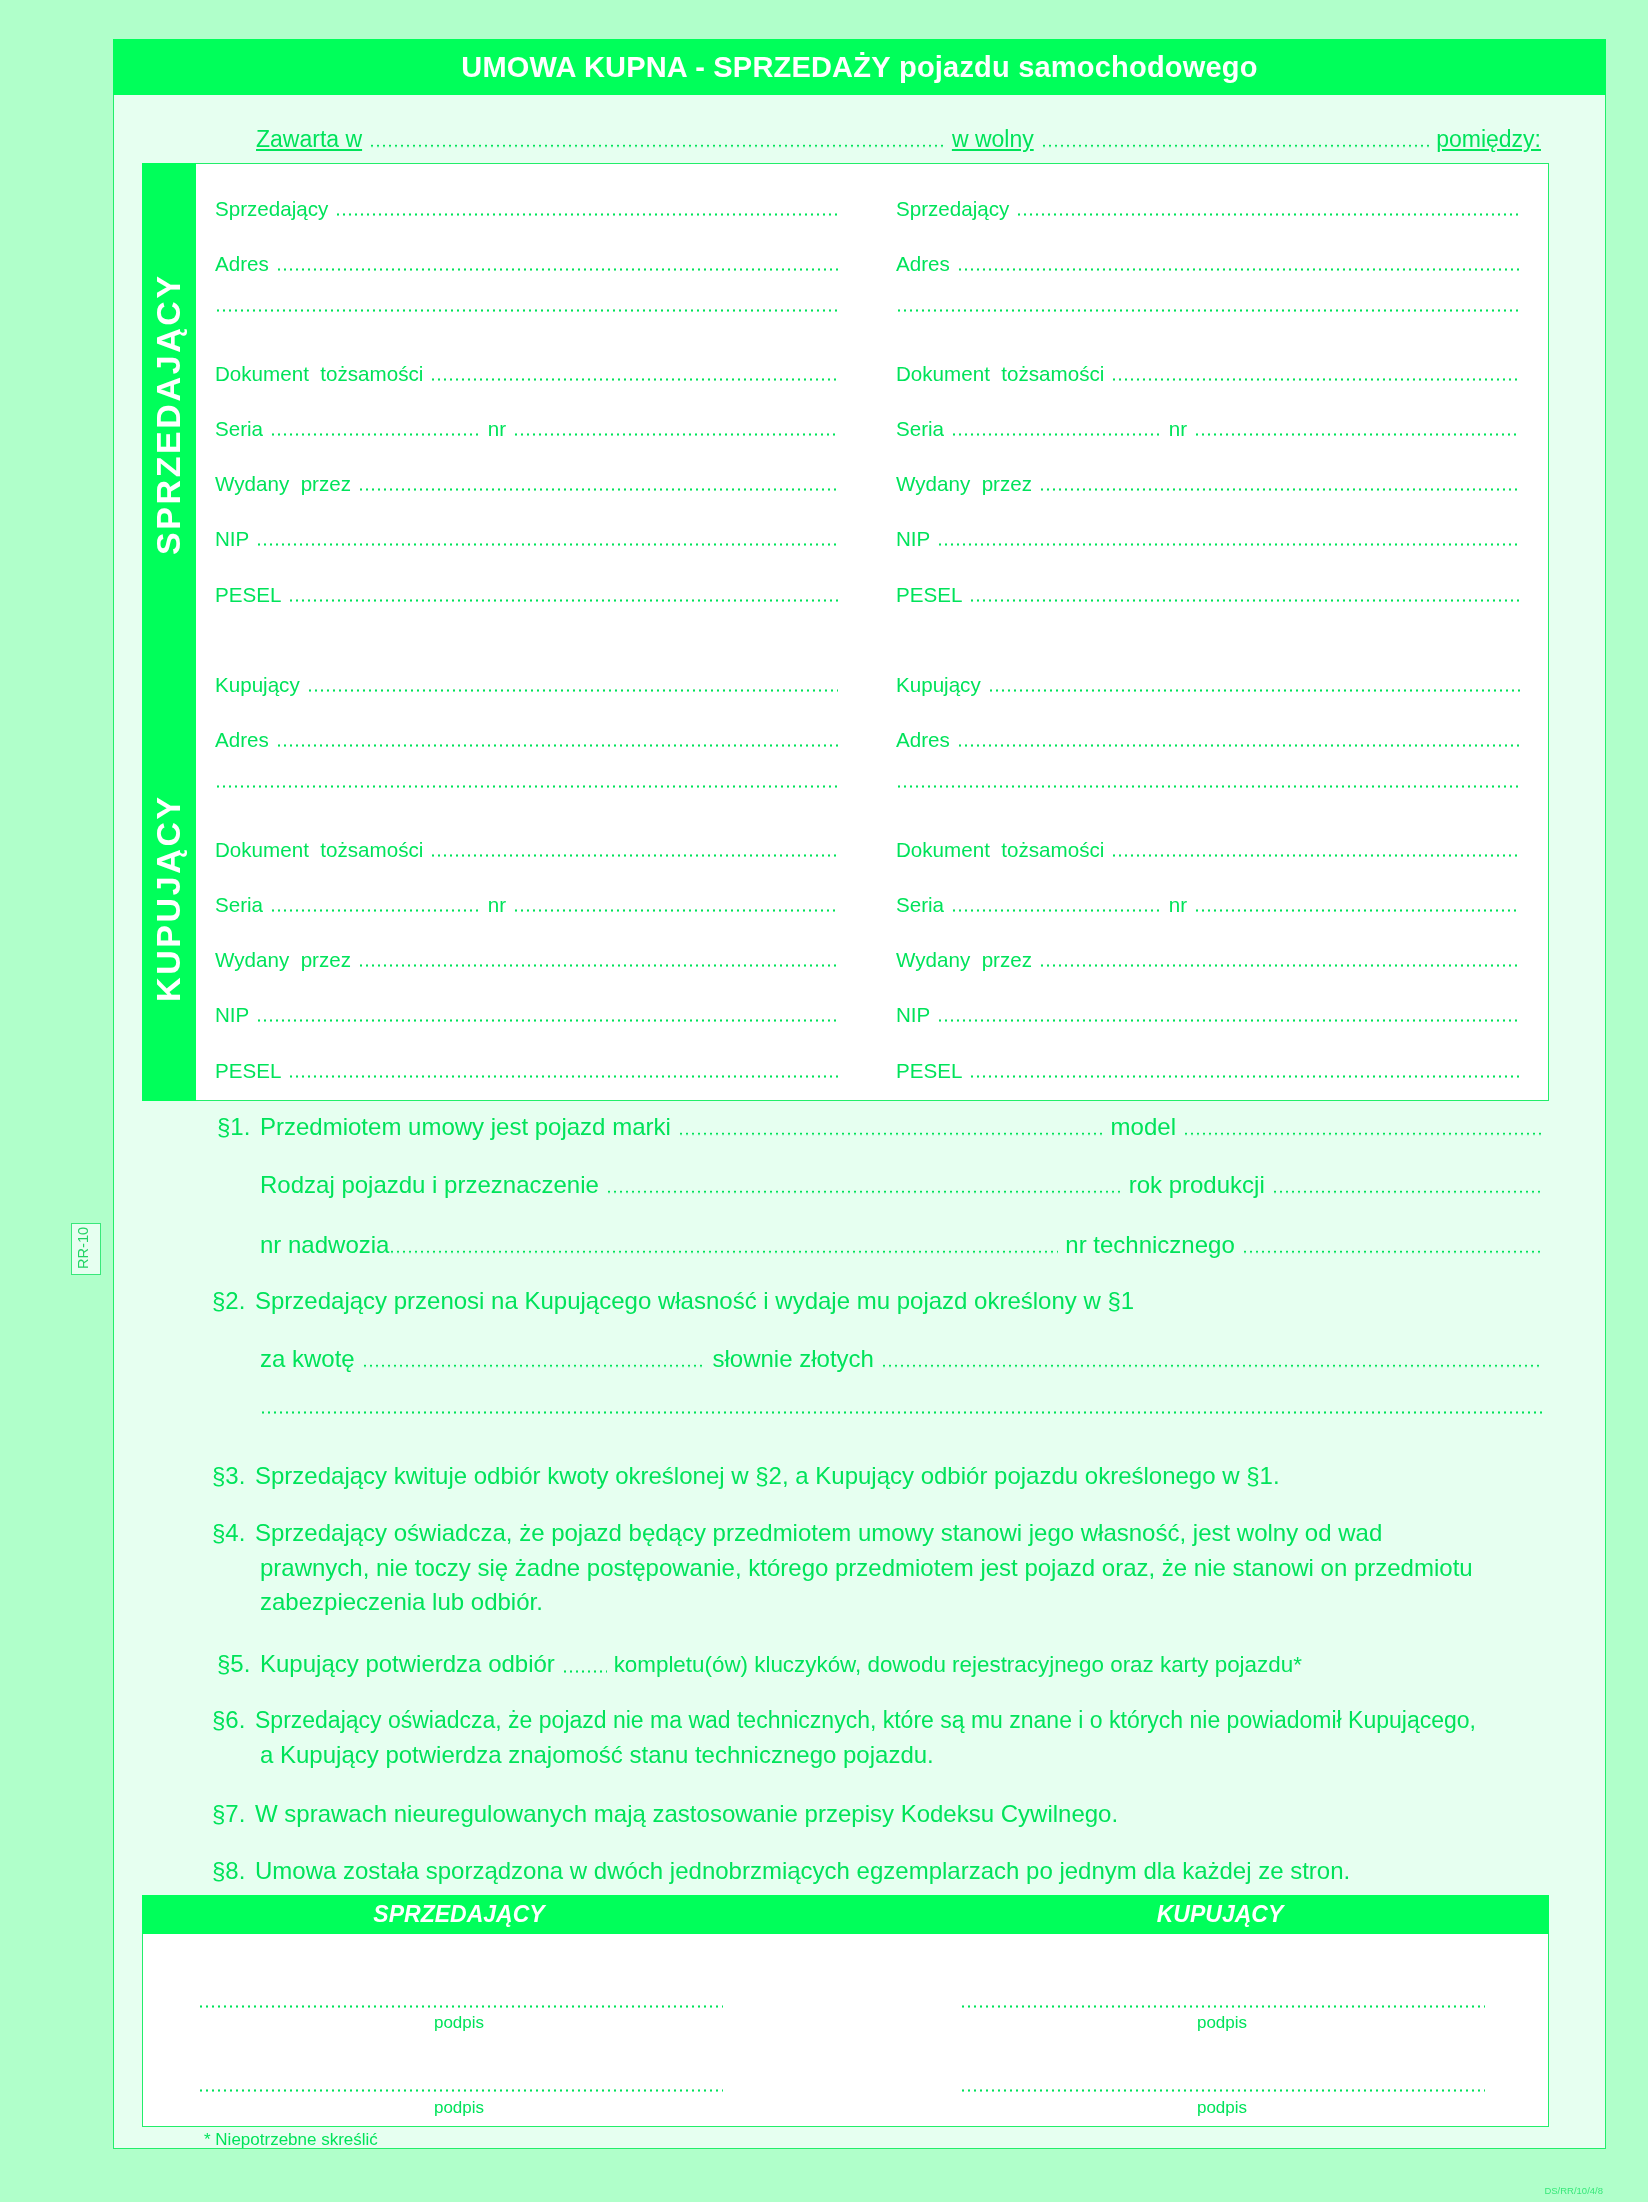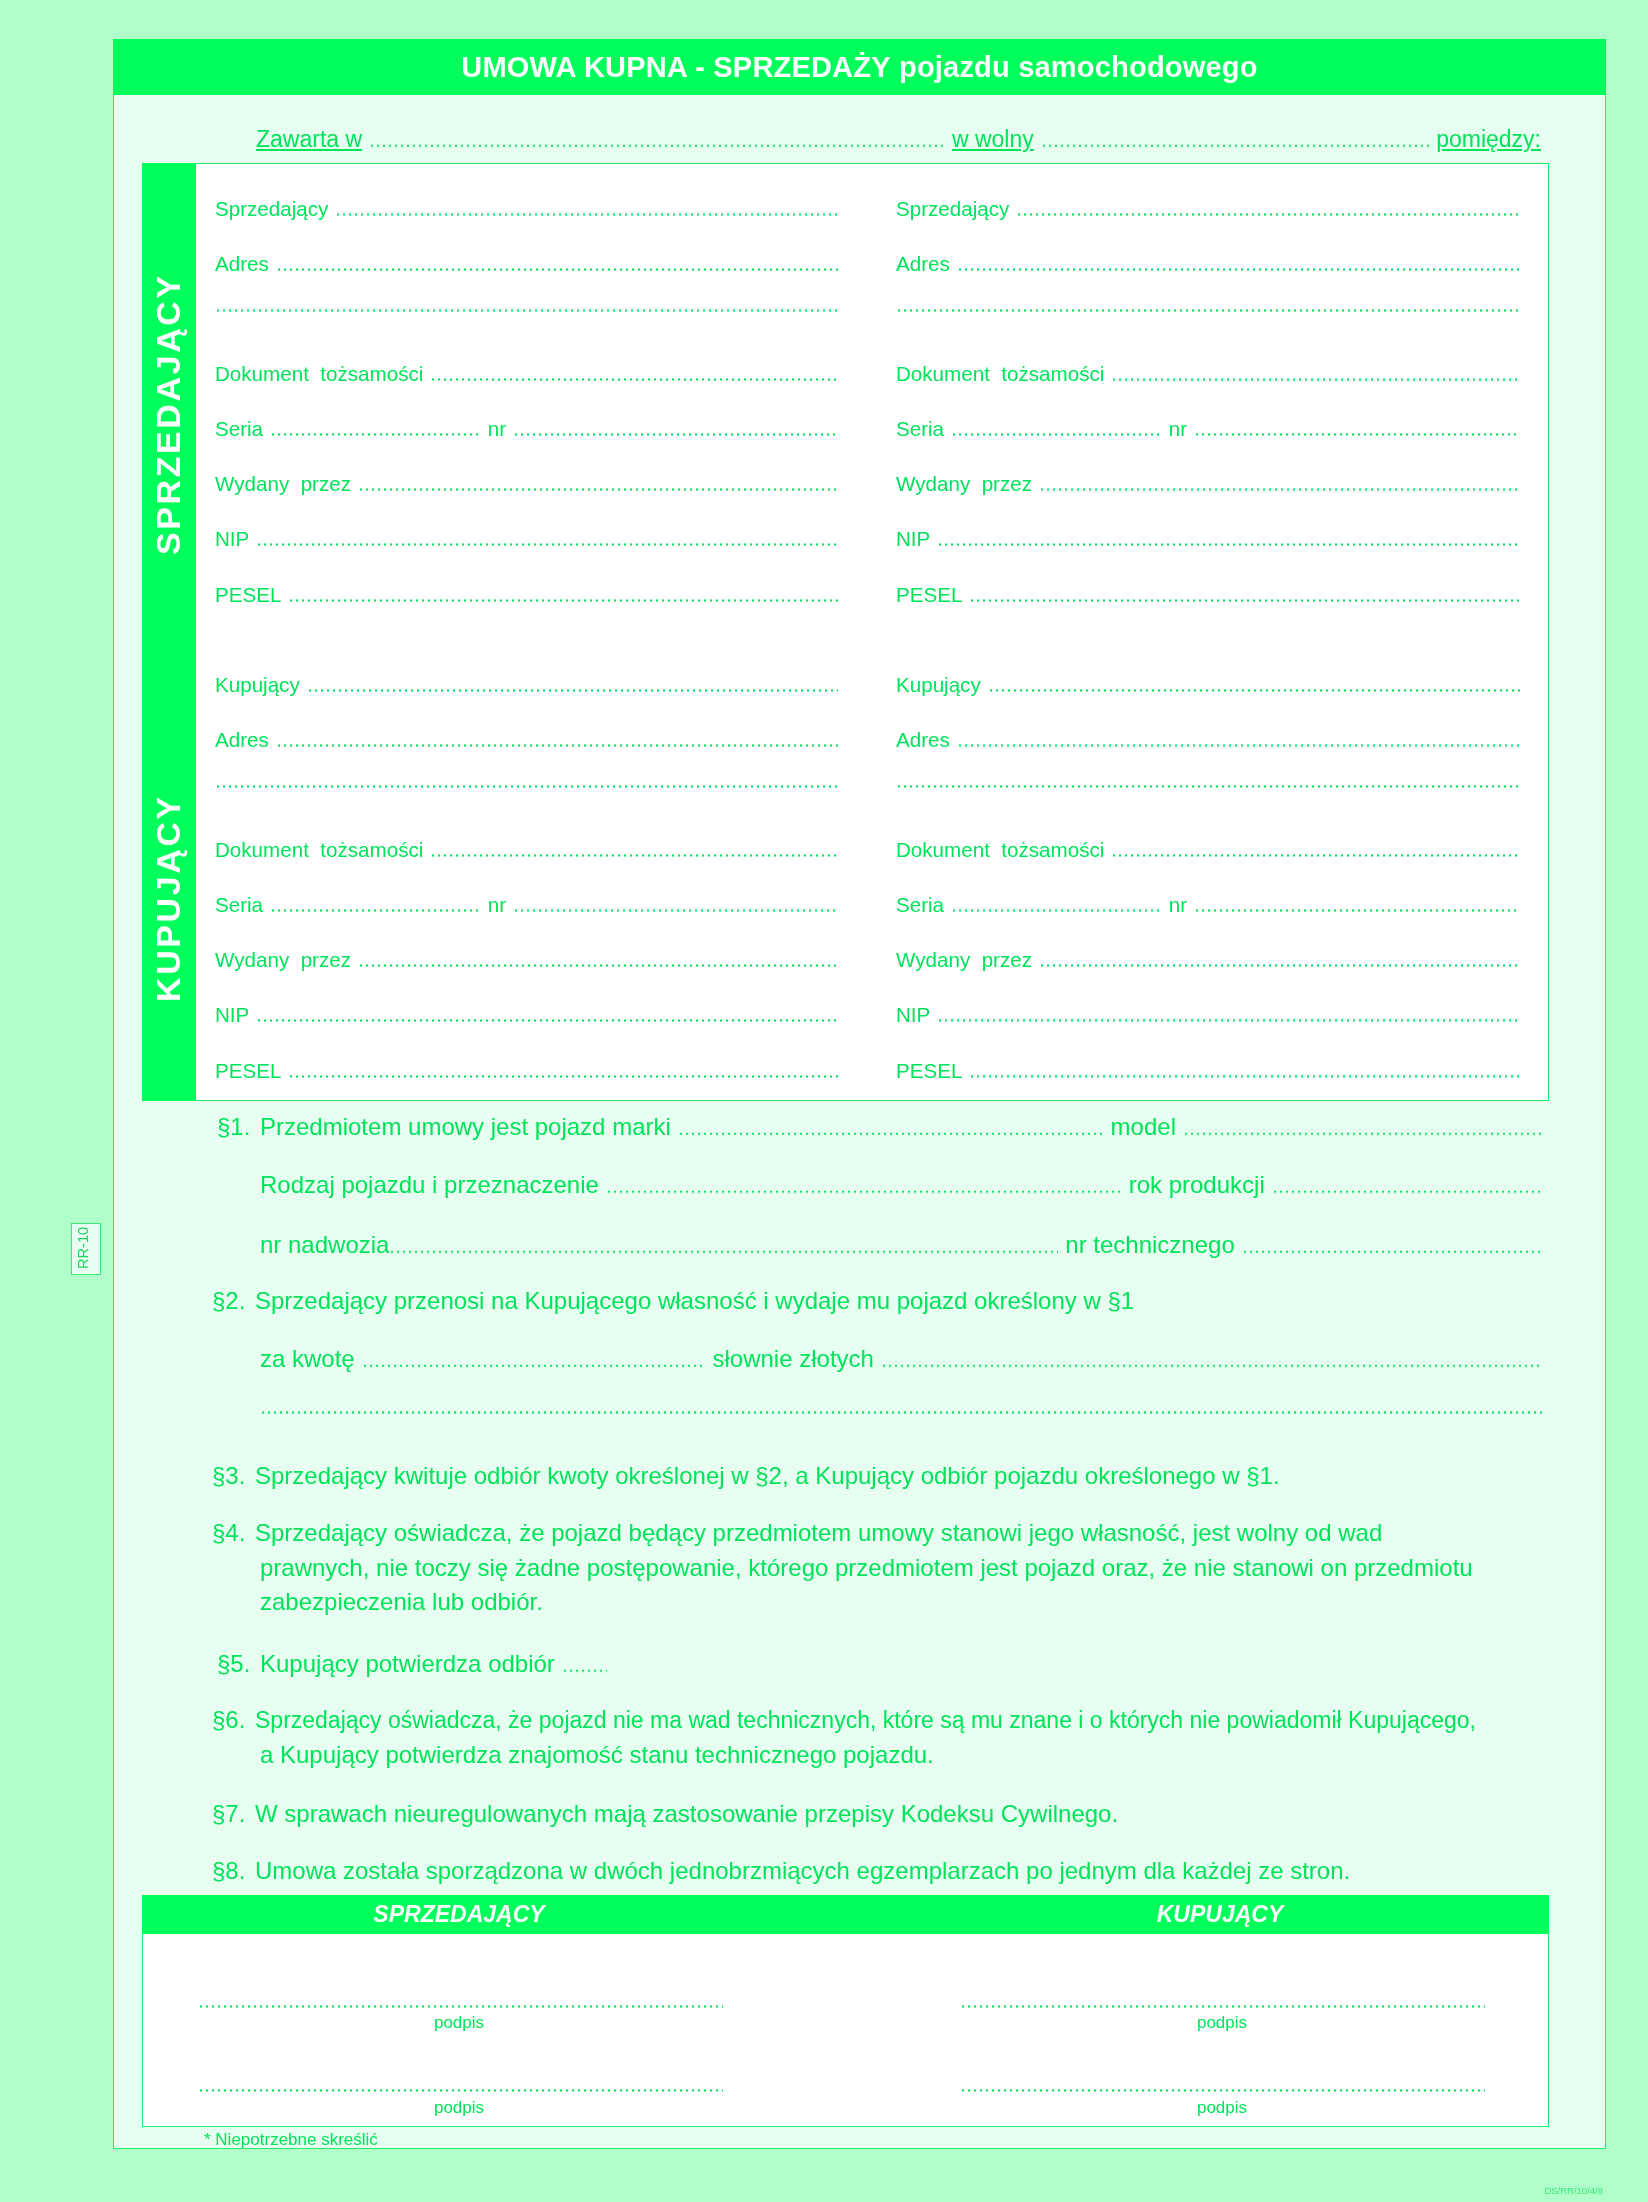--- a/index.html
+++ b/index.html
@@ -274,20 +274,21 @@
 <div class="para" style="top:1464px;"><span class="num">§3.</span><span>Sprzedający kwituje odbiór kwoty określonej w §2, a Kupujący odbiór pojazdu określonego w §1.</span></div>
 
 <div class="para" style="top:1521px;"><span class="num">§4.</span><span>Sprzedający oświadcza, że pojazd będący przedmiotem umowy stanowi jego własność, jest wolny od wad</span></div>
 <div class="para-line" style="left:260px; top:1556px;">prawnych, nie toczy się żadne postępowanie, którego przedmiotem jest pojazd oraz, że nie stanowi on przedmiotu</div>
 <div class="para-line" style="left:260px; top:1590px;">zabezpieczenia lub odbiór.</div>
 
 <div class="line" style="left:217px; top:1652px; font-size:24px;">
   <span class="fixed" style="width:43px">§5.</span>
   <span class="fixed">Kupujący potwierdza odbiór</span>
   <span class="dots" style="flex:0 0 45px"></span>
+  <span class="fixed" style="font-size:22.4px">kompletu(ów) kluczyków, dowodu rejestracyjnego oraz karty pojazdu*</span>
 </div>
 
 <div class="para" style="top:1708px; font-size:23px;"><span class="num" style="font-size:24px">§6.</span><span>Sprzedający oświadcza, że pojazd nie ma wad technicznych, które są mu znane i o których nie powiadomił Kupującego,</span></div>
 <div class="para-line" style="left:260px; top:1743px;">a Kupujący potwierdza znajomość stanu technicznego pojazdu.</div>
 
 <div class="para" style="top:1802px;"><span class="num">§7.</span><span>W sprawach nieuregulowanych mają zastosowanie przepisy Kodeksu Cywilnego.</span></div>
 
 <div class="para" style="top:1859px;"><span class="num">§8.</span><span>Umowa została sporządzona w dwóch jednobrzmiących egzemplarzach po jednym dla każdej ze stron.</span></div>
 
 <div class="sig"></div>

